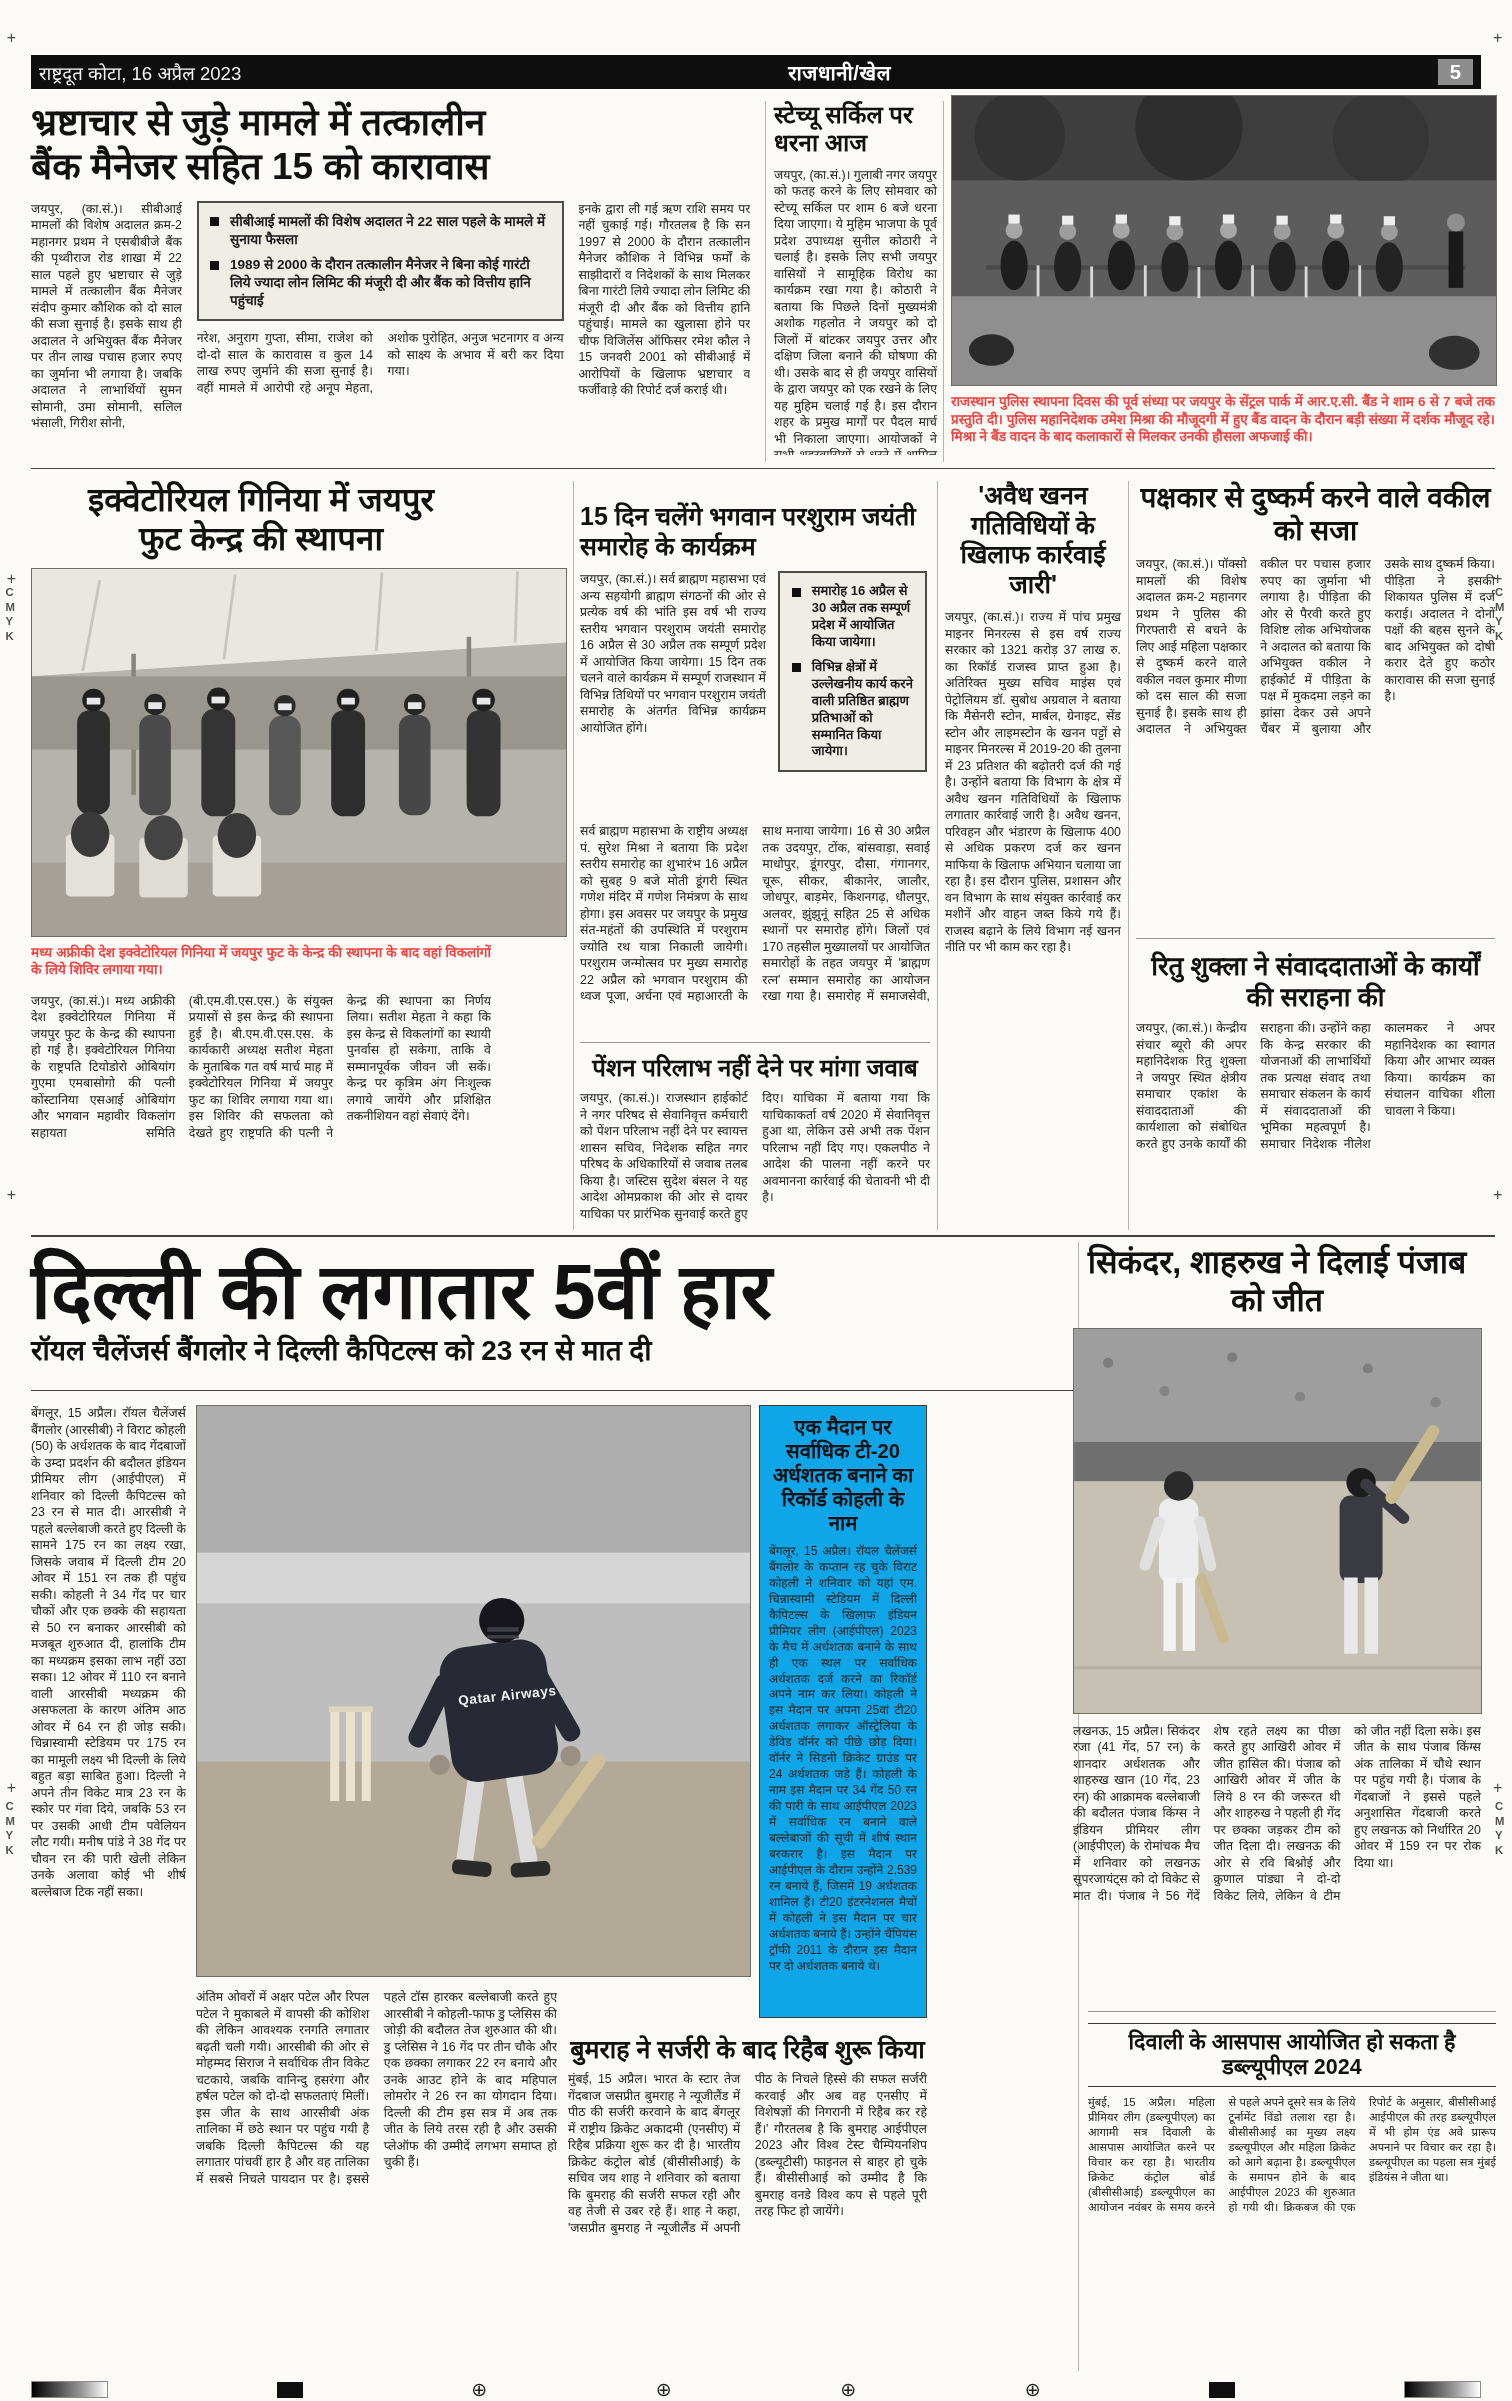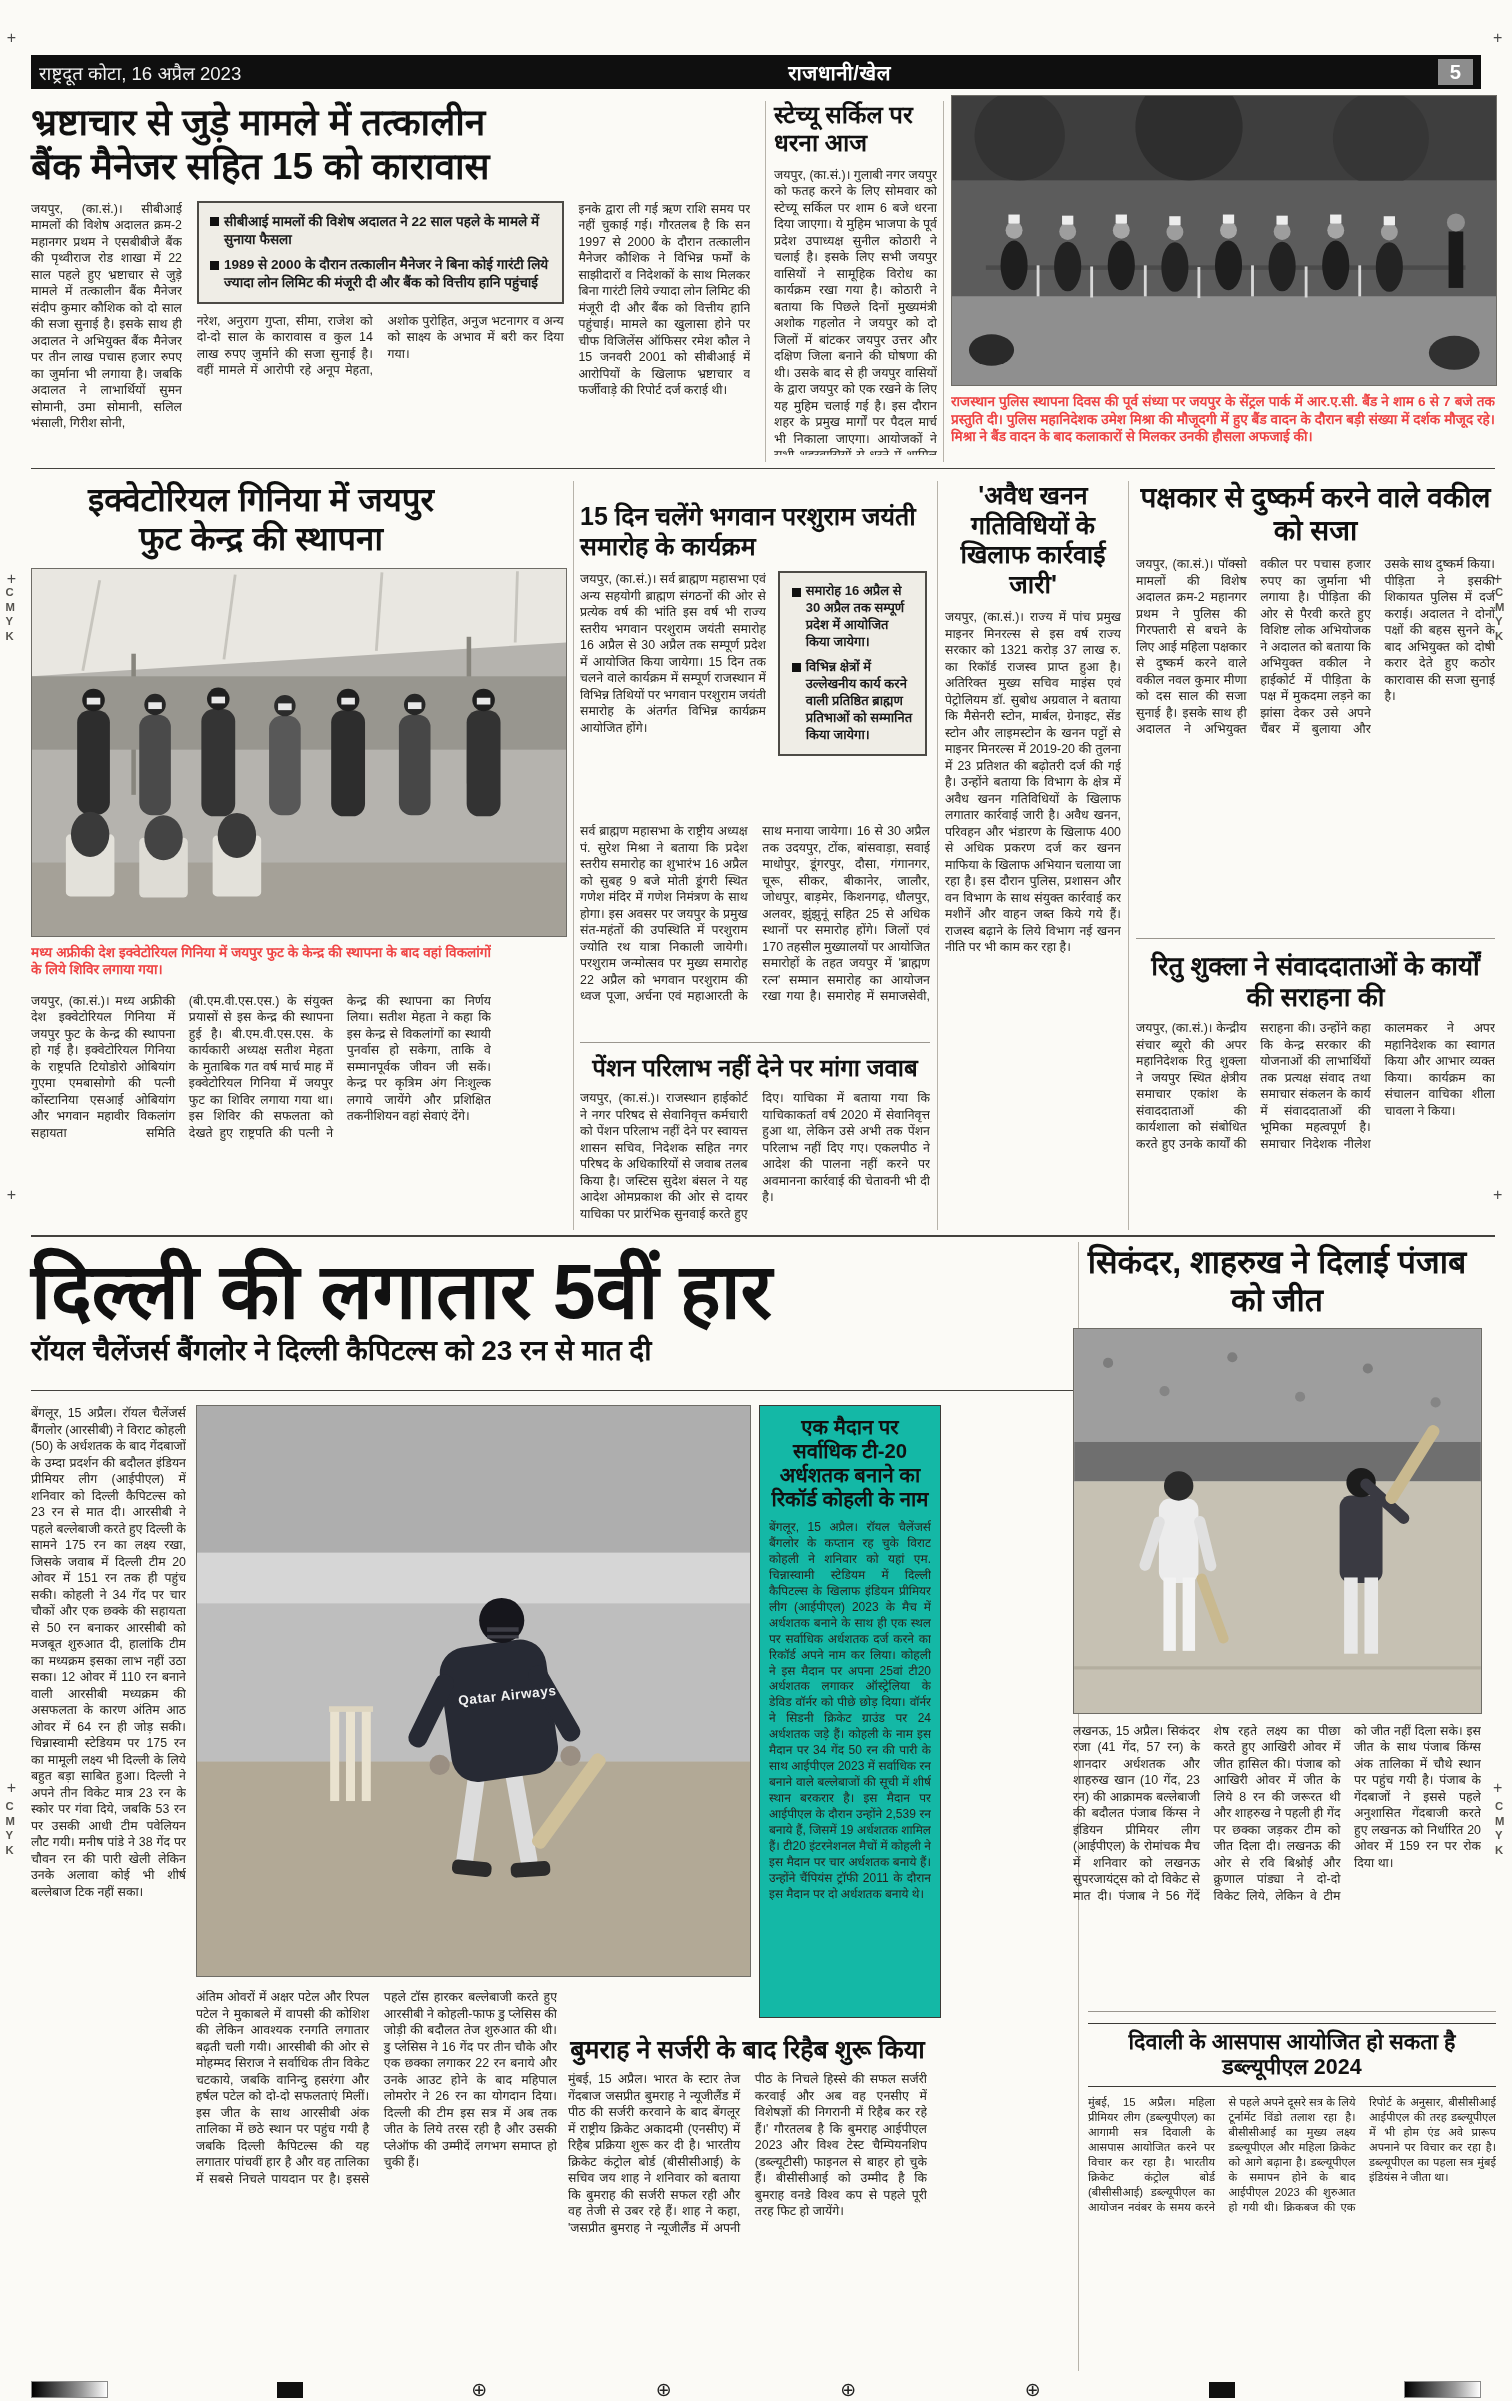--- a/index.html
+++ b/index.html
@@ -18,21 +18,21 @@
   .hrule-light{position:absolute;height:0.6px;background:#9a968e;}
   
   .headline{font-weight:bold;color:#111;line-height:1.18;}
   .center{text-align:center;}
   .body-text{font-size:12.4px;line-height:1.33;text-align:justify;color:#26241f;overflow:hidden;}
   .cols-2{column-count:2;column-gap:14.7px;}
   .cols-3{column-count:3;column-gap:13.6px;}
   .caption{font-size:13.6px;font-weight:bold;line-height:1.3;text-align:justify;color:#ef4444;}
   
   .bullet-box{border:2.3px solid #4d4b46;background:#efede6;padding:10.2px 11.3px;box-sizing:border-box;}
-  .bullet-item{display:flex;gap:5px;margin-bottom:8px;}
+  .bullet-item{display:flex;gap:11px;margin-bottom:8px;}
   .bullet-square{flex:0 0 9px;width:9px;height:9px;background:#111;margin-top:4.5px;}
   .bullet-text{font-size:13.6px;font-weight:bold;line-height:1.3;color:#1b1b1b;text-align:left;}
   
   .photo{position:absolute;overflow:hidden;background:#8e8e8e;border:0.6px solid #6e6c66;}
   .photo svg{display:block;}
   .jersey-label{position:absolute;color:#f3f3f3;font-size:13.6px;font-weight:bold;transform:rotate(-6deg);letter-spacing:0.6px;}
   
   .crop{position:absolute;font-size:16px;color:#4a4a4a;}
   .cmyk{position:absolute;display:flex;flex-direction:column;gap:3.4px;font-size:11.3px;color:#55534e;font-weight:bold;line-height:1;}
   .footer-row{position:absolute;left:31px;top:2378px;width:1450px;display:flex;align-items:center;justify-content:space-between;}
@@ -346,21 +346,21 @@
         <circle cx="662" cy="620" r="18" fill="#9a8f83"></circle>
         <circle cx="540" cy="380" r="40" fill="#16161c"></circle>
         <rect x="514" y="392" width="56" height="8" fill="#3d3d46"></rect>
         <rect x="514" y="406" width="56" height="6" fill="#3d3d46"></rect>
         <rect x="646" y="600" width="26" height="200" rx="10" fill="#cfc09a" transform="rotate(36 659 700)"></rect>
       </g>
     </svg>
     <span class="jersey-label" style="left:261px;top:282px;">Qatar Airways</span>
   </div>
 
-  <div style="position:absolute;left:759px;top:1405px;width:182px;height:613px;border:1.7px solid #3c3a36;background:#14b8a6;box-sizing:border-box;padding:10.2px 9px;">
+  <div style="position:absolute;left:759px;top:1405px;width:168px;height:613px;border:1.7px solid #3c3a36;background:#0ea5e9;box-sizing:border-box;padding:10.2px 9px;">
     <div class="headline center" style="font-size:20.3px;">एक मैदान पर सर्वाधिक टी-20 अर्धशतक बनाने का रिकॉर्ड कोहली के नाम</div>
     <div class="body-text" style="margin-top:8px;font-size:12px;height:469px;">बेंगलूर, 15 अप्रैल। रॉयल चैलेंजर्स बैंगलोर के कप्तान रह चुके विराट कोहली ने शनिवार को यहां एम. चिन्नास्वामी स्टेडियम में दिल्ली कैपिटल्स के खिलाफ इंडियन प्रीमियर लीग (आईपीएल) 2023 के मैच में अर्धशतक बनाने के साथ ही एक स्थल पर सर्वाधिक अर्धशतक दर्ज करने का रिकॉर्ड अपने नाम कर लिया। कोहली ने इस मैदान पर अपना 25वां टी20 अर्धशतक लगाकर ऑस्ट्रेलिया के डेविड वॉर्नर को पीछे छोड़ दिया। वॉर्नर ने सिडनी क्रिकेट ग्राउंड पर 24 अर्धशतक जड़े हैं। कोहली के नाम इस मैदान पर 34 गेंद 50 रन की पारी के साथ आईपीएल 2023 में सर्वाधिक रन बनाने वाले बल्लेबाजों की सूची में शीर्ष स्थान बरकरार है। इस मैदान पर आईपीएल के दौरान उन्होंने 2,539 रन बनाये हैं, जिसमें 19 अर्धशतक शामिल हैं। टी20 इंटरनेशनल मैचों में कोहली ने इस मैदान पर चार अर्धशतक बनाये हैं। उन्होंने चैंपियंस ट्रॉफी 2011 के दौरान इस मैदान पर दो अर्धशतक बनाये थे।</div>
   </div>
 
   <div class="body-text cols-2" style="position:absolute;left:196px;top:1989px;width:361px;height:390px;">अंतिम ओवरों में अक्षर पटेल और रिपल पटेल ने मुकाबले में वापसी की कोशिश की लेकिन आवश्यक रनगति लगातार बढ़ती चली गयी। आरसीबी की ओर से मोहम्मद सिराज ने सर्वाधिक तीन विकेट चटकाये, जबकि वानिन्दु हसरंगा और हर्षल पटेल को दो-दो सफलताएं मिलीं। इस जीत के साथ आरसीबी अंक तालिका में छठे स्थान पर पहुंच गयी है जबकि दिल्ली कैपिटल्स की यह लगातार पांचवीं हार है और वह तालिका में सबसे निचले पायदान पर है। इससे पहले टॉस हारकर बल्लेबाजी करते हुए आरसीबी ने कोहली-फाफ डु प्लेसिस की जोड़ी की बदौलत तेज शुरुआत की थी। डु प्लेसिस ने 16 गेंद पर तीन चौके और एक छक्का लगाकर 22 रन बनाये और उनके आउट होने के बाद महिपाल लोमरोर ने 26 रन का योगदान दिया। दिल्ली की टीम इस सत्र में अब तक जीत के लिये तरस रही है और उसकी प्लेऑफ की उम्मीदें लगभग समाप्त हो चुकी हैं।</div>
 
   <div style="position:absolute;left:568px;top:2035px;width:359px;">
     <div class="headline center" style="font-size:25px;">बुमराह ने सर्जरी के बाद रिहैब शुरू किया</div>
     <div class="body-text cols-2" style="margin-top:6.8px;height:305px;">मुंबई, 15 अप्रैल। भारत के स्टार तेज गेंदबाज जसप्रीत बुमराह ने न्यूजीलैंड में पीठ की सर्जरी करवाने के बाद बेंगलूर में राष्ट्रीय क्रिकेट अकादमी (एनसीए) में रिहैब प्रक्रिया शुरू कर दी है। भारतीय क्रिकेट कंट्रोल बोर्ड (बीसीसीआई) के सचिव जय शाह ने शनिवार को बताया कि बुमराह की सर्जरी सफल रही और वह तेजी से उबर रहे हैं। शाह ने कहा, 'जसप्रीत बुमराह ने न्यूजीलैंड में अपनी पीठ के निचले हिस्से की सफल सर्जरी करवाई और अब वह एनसीए में विशेषज्ञों की निगरानी में रिहैब कर रहे हैं।' गौरतलब है कि बुमराह आईपीएल 2023 और विश्व टेस्ट चैम्पियनशिप (डब्ल्यूटीसी) फाइनल से बाहर हो चुके हैं। बीसीसीआई को उम्मीद है कि बुमराह वनडे विश्व कप से पहले पूरी तरह फिट हो जायेंगे।</div>
   </div>

